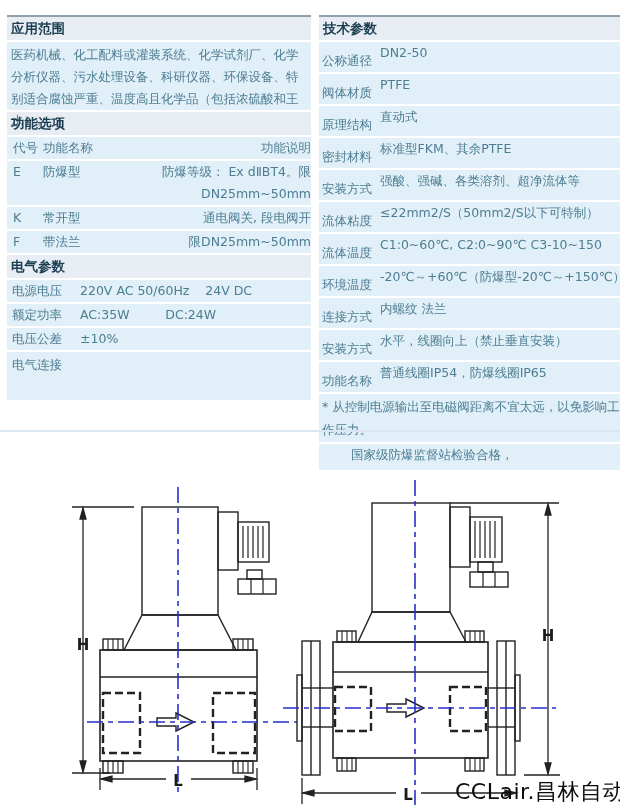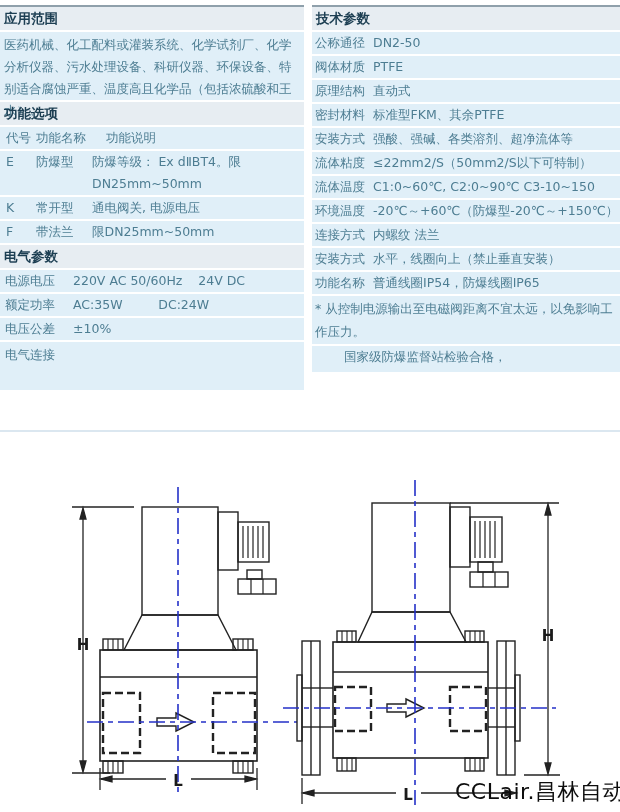--- a/index.html
+++ b/index.html
@@ -1,32 +1,32 @@
 <!DOCTYPE html>
 <html><head>
 <meta charset="utf-8">
 <style>
   html,body{margin:0;padding:0;background:#fff;}
   .page{position:relative;width:620px;height:812px;background:#ffffff;overflow:hidden;
         font-family:"DejaVu Sans","Liberation Sans",sans-serif;}
-  .col{position:absolute;top:5px;}
+  .col{position:absolute;top:15px;padding-left:7px;}
   .col-left{left:0;width:304px;}
   .col-right{left:312px;width:308px;}
   .sec-header{background:#e7edf2;color:#1c3e52;font-weight:bold;font-size:13.5px;
               height:23px;line-height:23px;padding-left:4px;margin-bottom:2px;}
   .sec-header.first{border-top:2px solid #8fa0ab;}
   .trow{background:#e0eff8;color:#4d7d92;font-size:12.5px;margin-bottom:2px;
         display:flex;min-height:22px;line-height:22px;white-space:pre-wrap;}
   .para{display:block;padding:2px 4px;line-height:22px;height:64px;}
   .tlabel{flex:0 0 68px;padding-left:5px;}
-  .tlabel-r{flex:0 0 58px;padding-left:3px;}
+  .tlabel-r{flex:0 0 58px;padding-left:3px;margin-top:8px;}
   .tvalue{flex:1;}
   .fcode{flex:0 0 30px;padding-left:6px;}
   .fname{flex:0 0 56px;}
-  .fdesc{flex:1;}
+  .fdesc{flex:1;text-align:right;}
   .fhead .fdesc{padding-left:14px;}
   .two-line{display:block;line-height:23px;padding:2px 0;}
   .two-line .vline{display:block;}
   .note-row{display:block;padding:1px 3px;line-height:23px;min-height:44px;}
   .cert-row{display:block;padding-left:32px;line-height:22px;height:26px;}
   .elec-conn-val{flex:1;}
   .drawing-wrap{position:absolute;left:0;top:430px;width:620px;height:382px;}
   svg text{font-family:"DejaVu Sans","Liberation Sans",sans-serif;}
   .dim-label{font-size:15px;font-weight:bold;fill:#1a1a1a;}
   .watermark{font-size:22px;fill:#0d0d0d;font-weight:500;letter-spacing:0.5px;}
@@ -47,21 +47,21 @@
       <span class="fdesc">功能说明</span>
     </div>
     <div class="trow">
       <span class="fcode">E</span>
       <span class="fname">防爆型</span>
       <span class="fdesc">防爆等级： Ex dⅡBT4。限DN25mm~50mm</span>
     </div>
     <div class="trow">
       <span class="fcode">K</span>
       <span class="fname">常开型</span>
-      <span class="fdesc">通电阀关, 电源电压</span>
+      <span class="fdesc">通电阀关, 段电阀开</span>
     </div>
     <div class="trow">
       <span class="fcode">F</span>
       <span class="fname">带法兰</span>
       <span class="fdesc">限DN25mm~50mm</span>
     </div>
 
     <div class="sec-header">电气参数</div>
     <div class="trow">
       <span class="tlabel">电源电压</span>

